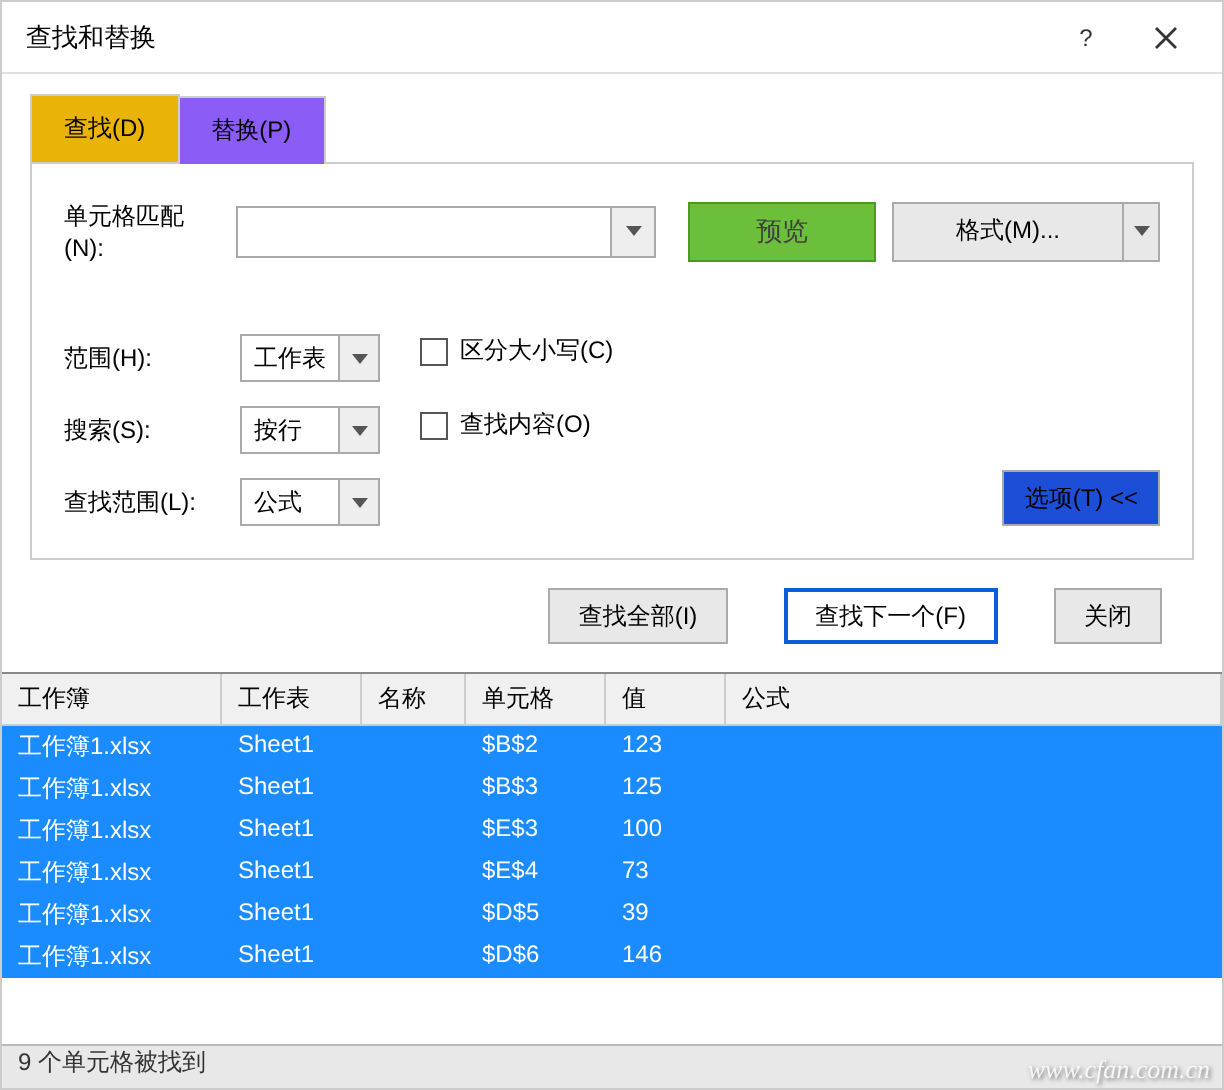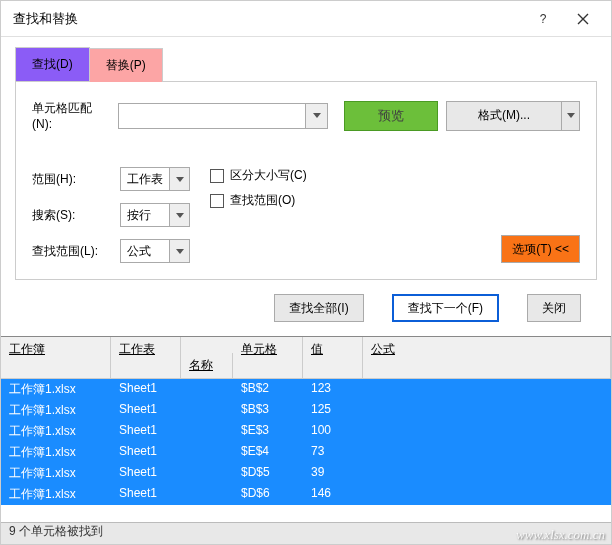--- a/index.html
+++ b/index.html
@@ -2,48 +2,48 @@
 <html><head>
 <meta charset="utf-8">
 <style>
 * { box-sizing: border-box; margin: 0; padding: 0; font-family: "Microsoft YaHei", sans-serif; font-size: 12px; }
 body { width: 612px; height: 545px; background: #fff; border: 1px solid #ccc; display: flex; flex-direction: column; }
 .titlebar { display: flex; align-items: center; height: 36px; padding: 0 8px 0 12px; border-bottom: 1px solid #e0e0e0; }
 .titlebar .title { flex: 1; font-size: 13px; }
 .titlebar .btn { width: 40px; height: 28px; display: flex; align-items: center; justify-content: center; color: #333; }
 .content { padding: 10px 14px 0 14px; }
 .tabs { display: flex; border-bottom: 1px solid #ccc; position: relative; }
-.tab { padding: 8px 16px; border: 1px solid #ccc; border-bottom: none; background: #8b5cf6; margin-right: -1px; position: relative; cursor: pointer; }
+.tab { padding: 8px 16px; border: 1px solid #ccc; border-bottom: none; background: #eab308; margin-right: -1px; position: relative; cursor: pointer; }
 .tab.active { z-index: 2; }
-.tab:not(.active) { background: #fca5a5; top: 1px; }
+.tab:not(.active) { background: #8b5cf6; top: 1px; }
 .panel { border: 1px solid #ccc; border-top: none; padding: 18px 16px 16px 16px; }
 .row { display: flex; align-items: center; margin-bottom: 12px; gap: 8px; }
 .label { width: 80px; }
 .search-input { flex: 0 0 210px; height: 26px; border: 1px solid #aaa; display: flex; }
 .search-input-field { flex: 1; border: none; padding: 0 6px; }
 .search-input-dd { width: 22px; border-left: 1px solid #aaa; background: #eee; display: flex; align-items: center; justify-content: center; }
 .btn-green { width: 96px; height: 30px; background: #6cbf3a; border: 1px solid #4a9a23; color: #404040; display: flex; align-items: center; justify-content: center; cursor: pointer; font-size: 13px; }
 .btn-format { width: 116px; height: 30px; background: #e8e8e8; border: 1px solid #aaa; display: flex; align-items: center; justify-content: center; cursor: pointer; text-align: center; }
 .btn-format-dd { width: 18px; height: 30px; background: #e8e8e8; border: 1px solid #aaa; border-left: none; display: flex; align-items: center; justify-content: center; cursor: pointer; }
 .selectbox { width: 70px; height: 24px; border: 1px solid #aaa; display: flex; }
 .selectbox span { flex: 1; padding: 3px 6px; }
 .selectbox .dd { width: 20px; border-left: 1px solid #aaa; background: #eee; display: flex; align-items: center; justify-content: center; }
 .chkrow { display: flex; align-items: center; gap: 6px; margin-bottom: 8px; }
 .chkbox { width: 14px; height: 14px; border: 1px solid #555; background: #fff; }
-.options-btn { height: 28px; padding: 0 10px; background: #f97316; border: 1px solid #aaa; cursor: pointer; }
+.options-btn { height: 28px; padding: 0 10px; background: #1d4ed8; border: 1px solid #aaa; cursor: pointer; }
 .footer-btns { display: flex; justify-content: flex-end; gap: 28px; padding: 14px 16px; }
 .footer-btns .btn { height: 28px; padding: 0 14px; background: #e8e8e8; border: 1px solid #aaa; cursor: pointer; display: flex; align-items: center; }
 .footer-btns .btn.primary { border: 2px solid #0b5ed7; background: #fff; }
 .results { flex: 1; display: flex; flex-direction: column; border-top: 1px solid #888; overflow: hidden; }
-.results-header { display: flex; background: #f0f0f0; border-bottom: 1px solid #ccc; text-decoration: underline; }
+.results-header { display: flex; background: #f0f0f0; border-bottom: 1px solid #ccc; }
 .results-header .col { padding: 4px 8px; border-right: 1px solid #ccc; }
 .results-body { flex: 1; overflow: hidden; }
 .results-row { display: flex; background: #1a8cff; color: #fff; }
 .results-row .col { padding: 2px 8px; }
-.col-wb { width: 110px; } .col-ws { width: 70px; } .col-nm { width: 52px; margin-top: 16px; } .col-cell { width: 70px; } .col-val { width: 60px; } .col-fm { flex: 1; }
+.col-wb { width: 110px; } .col-ws { width: 70px; } .col-nm { width: 52px; } .col-cell { width: 70px; } .col-val { width: 60px; } .col-fm { flex: 1; }
 .statusbar { height: 22px; background: #e8e8e8; border-top: 1px solid #bbb; display: flex; align-items: flex-start; padding: 0 8px; font-size: 12px; color: #333; position: relative; }
 .watermark { position: absolute; right: 6px; bottom: 1px; color: rgba(255,255,255,0.85); font-style: italic; font-size: 13px; text-shadow: 1px 1px 2px rgba(0,0,0,0.5); font-family: Georgia, serif; }
 </style>
 </head>
 <body>
 
 <div class="titlebar">
   <div class="title">查找和替换</div>
   <div class="btn">?</div>
   <div class="btn">
@@ -114,28 +114,28 @@
             <span>公式</span>
             <div class="dd">
                 <svg width="8" height="5">
                   <path d="M0 0 L4 5 L8 0 Z" fill="#555"></path>
                 </svg>
               </div>
           </div>
         </div>
       </div>
 
-      <div style="display:flex; flex-direction:column; gap:0;">
+      <div style="display:flex; flex-direction:column; gap:12px;">
         <div class="chkrow">
           <div class="chkbox"></div>
           <span>区分大小写(C)</span>
         </div>
         <div class="chkrow">
           <div class="chkbox"></div>
-          <span>查找范围(O)</span>
+          <span>查找内容(O)</span>
         </div>
       </div>
 
       <div style="flex:1; display:flex; align-items:flex-end; justify-content:flex-end;">
         <button class="options-btn">选项(T) &lt;&lt;</button>
       </div>
     </div>
 
   </div>
 
@@ -202,14 +202,14 @@
         <div class="col col-nm"></div>
         <div class="col col-cell">$D$6</div>
         <div class="col col-val">146</div>
         <div class="col col-fm"></div>
       </div>
     </div>
 </div>
 
 <div class="statusbar">
   <span>9 个单元格被找到</span>
-  <span class="watermark">www.xlsx.com.cn</span>
+  <span class="watermark">www.cfan.com.cn</span>
 </div>
 
 </body></html>

